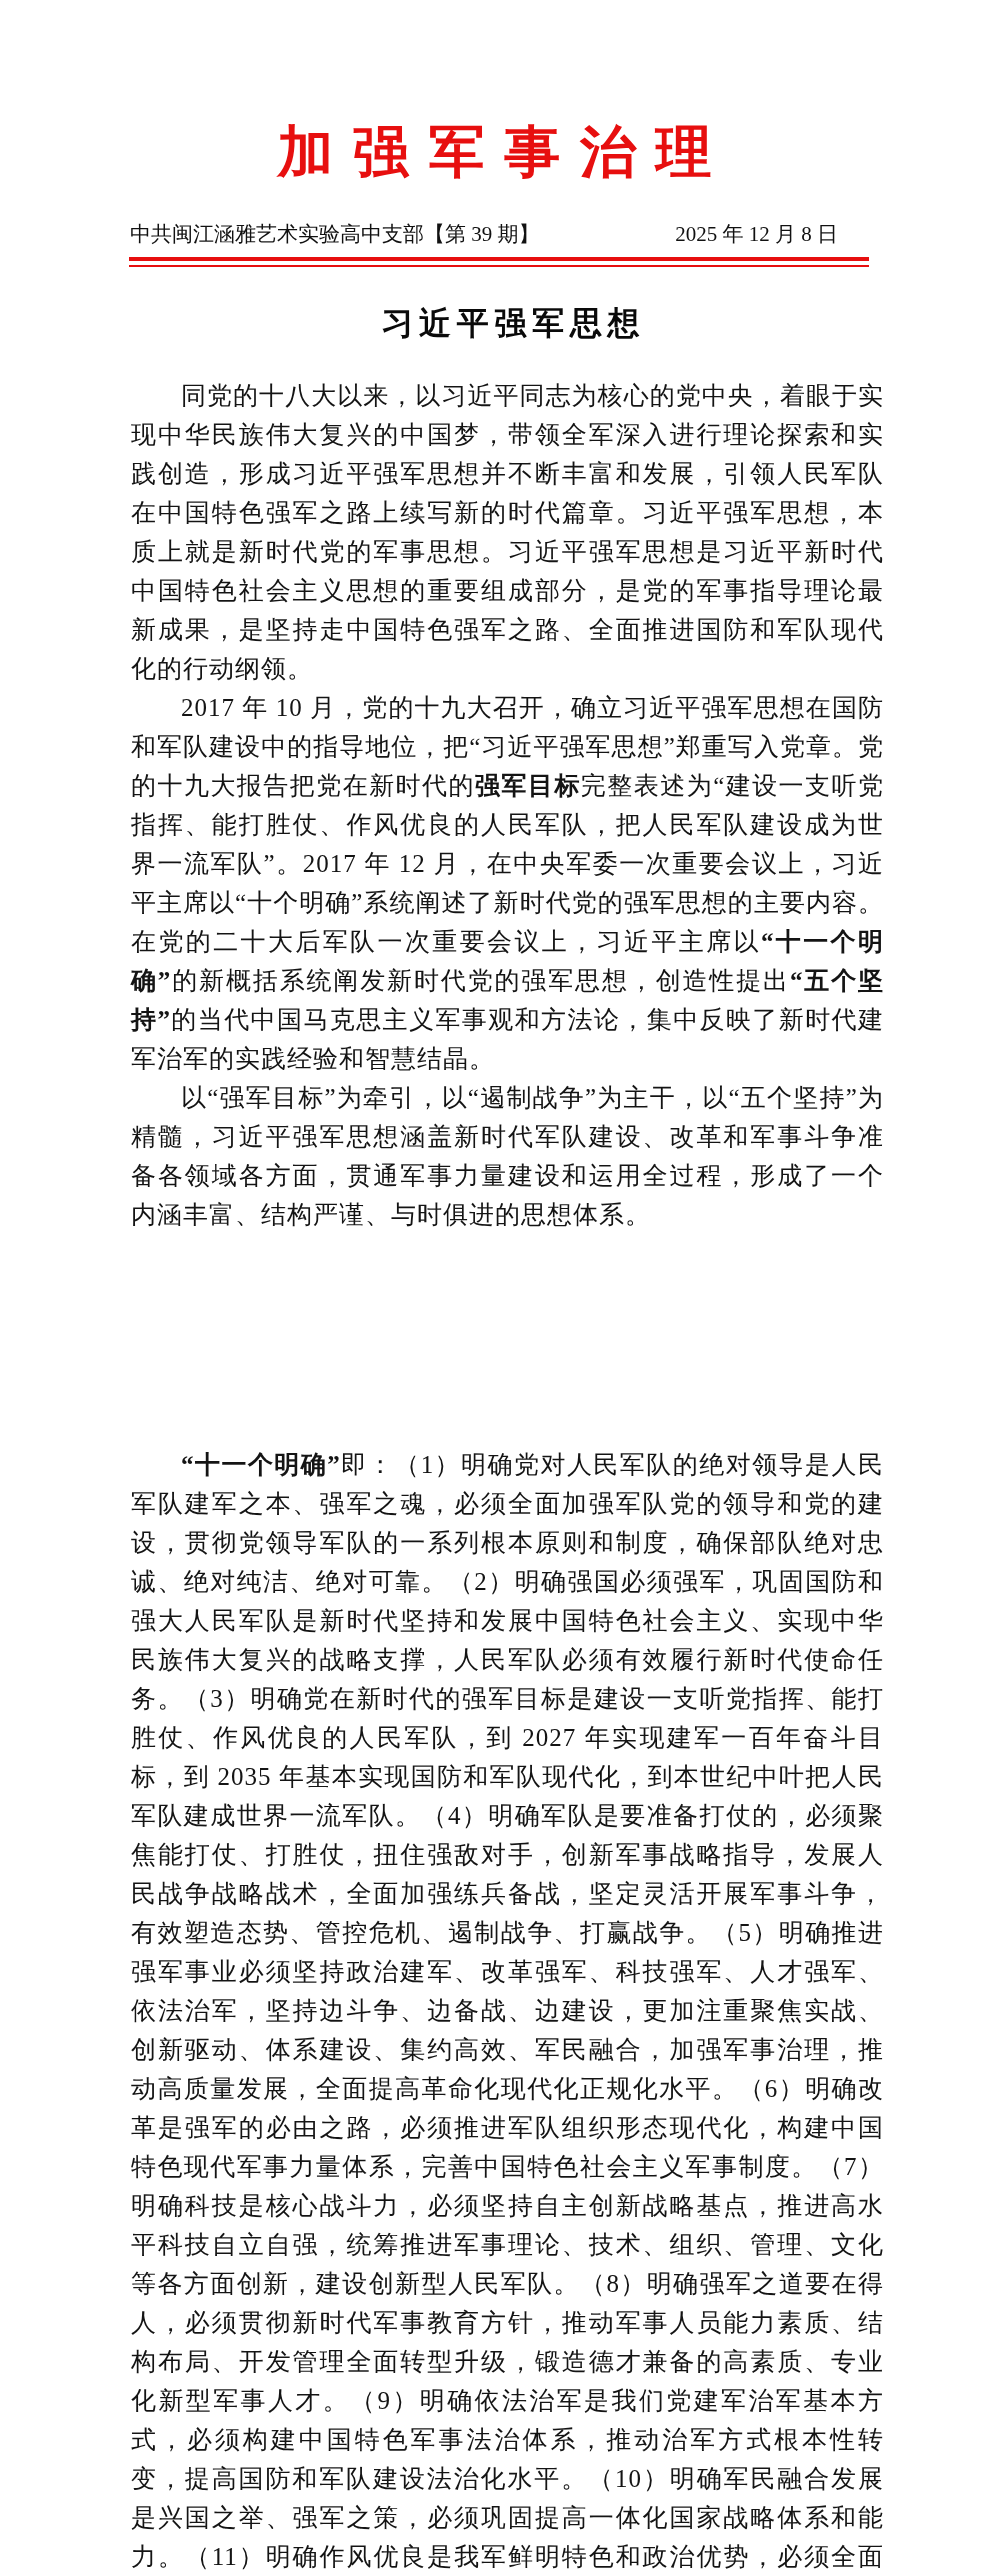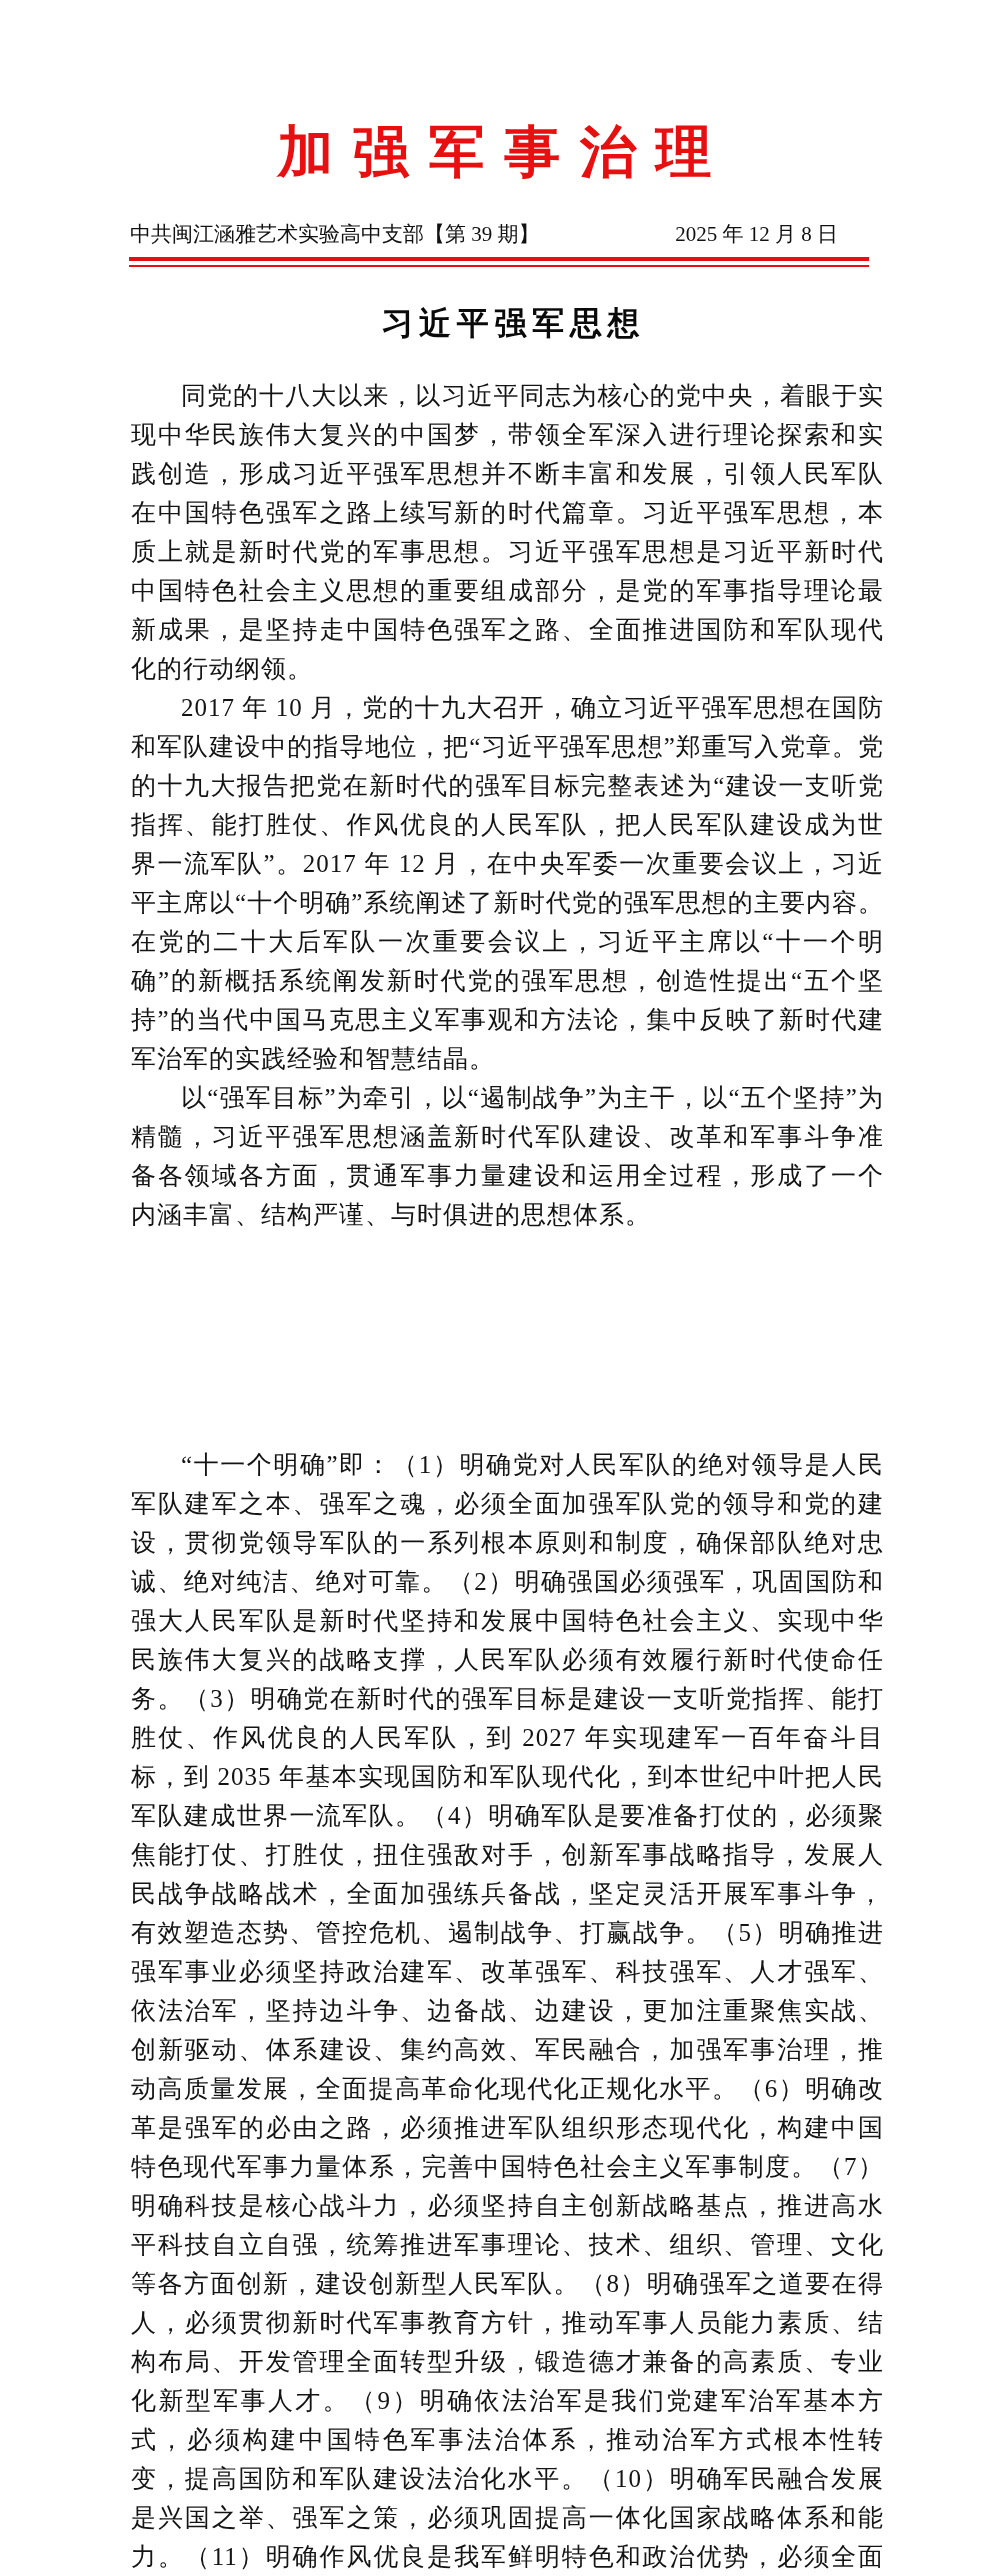--- a/index.html
+++ b/index.html
@@ -87,21 +87,21 @@
     margin: 0;
     font-size: 25px;
     line-height: 39px;
     letter-spacing: 1px;
     text-align: justify;
     text-justify: inter-character;
     color: #141414;
     font-weight: 400;
   }
   .para.indent { text-indent: 2em; }
-  .para .b { font-weight: 400; }
+  .para .b { font-weight: 700; }
 </style>
 </head>
 <body>
 
 <div class="page">
 
   <h1 class="mast-title">加强军事治理</h1>
 
   <div class="mast-row">
     <span class="mast-org">中共闽江涵雅艺术实验高中支部【第 39 期】</span>

